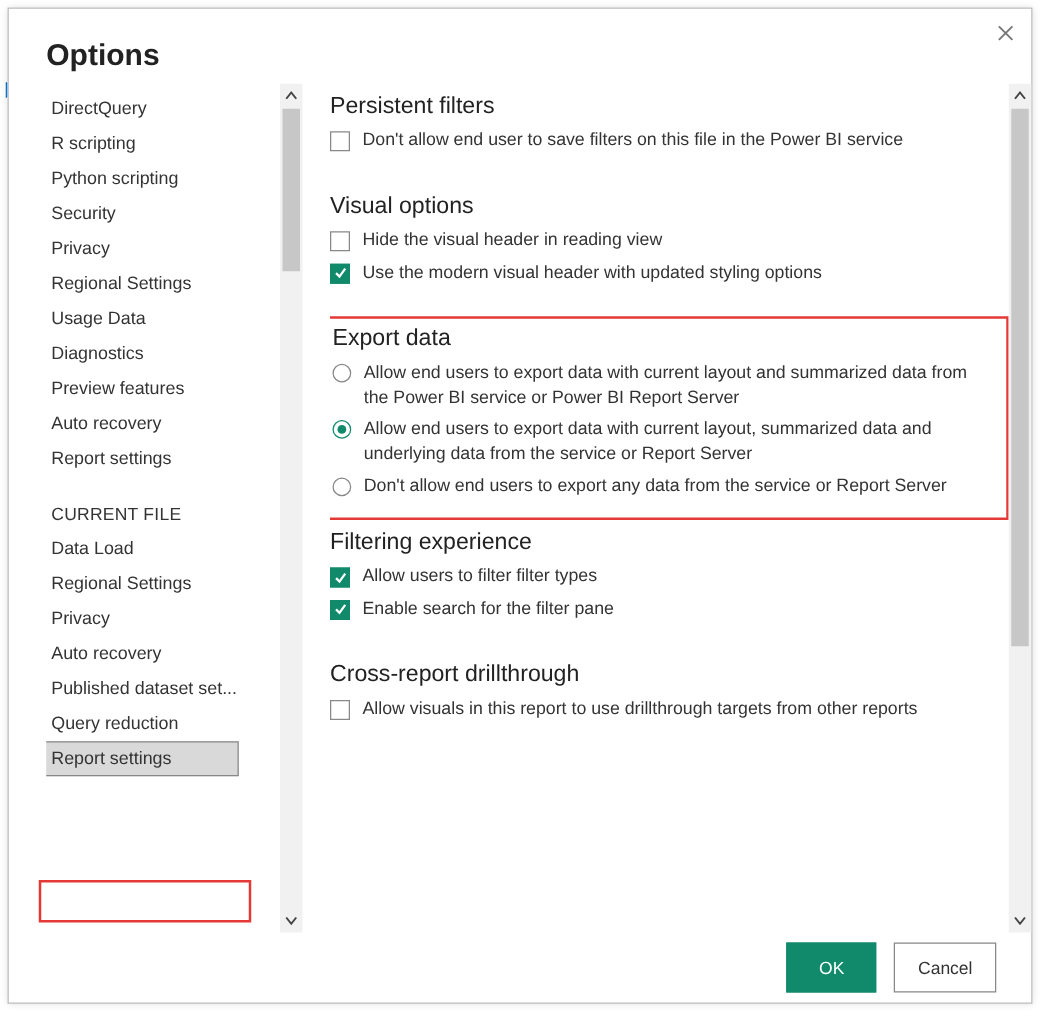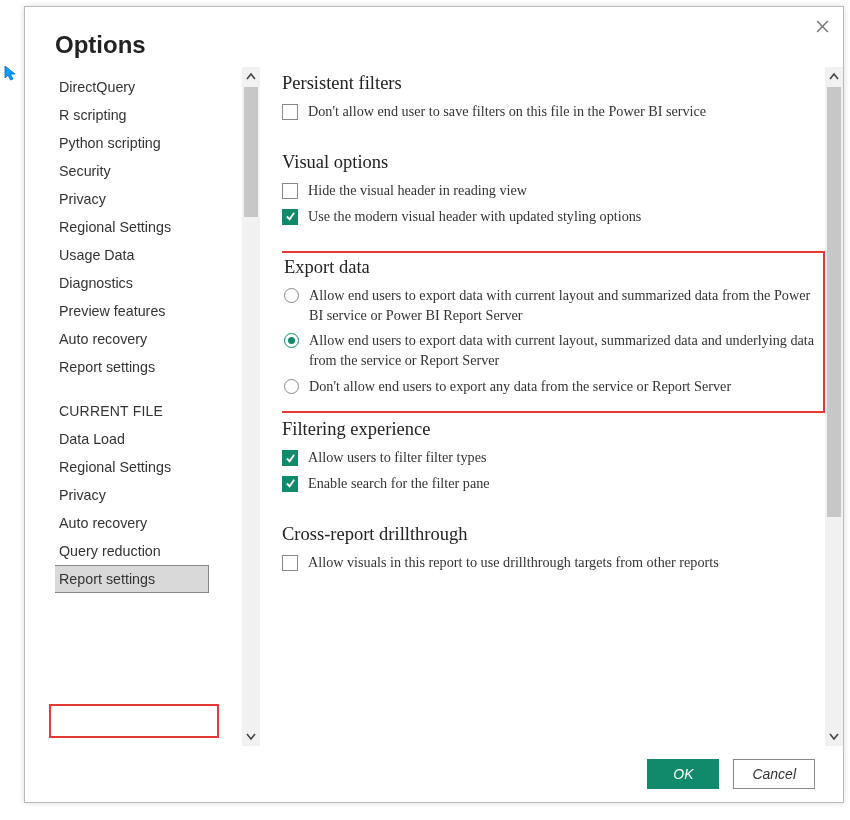--- a/index.html
+++ b/index.html
@@ -8,21 +8,21 @@
     font-family: "Segoe UI", Tahoma, sans-serif;
     font-size: 14px;
     color: #333;
     background: #fff;
     width: 850px;
     height: 820px;
     position: relative;
   }
   .outer {
     position:absolute;
-    left:24px; top:6px;
+    left:6px; top:6px;
     width:820px; height:797px;
     border:1px solid #bbb;
     background:#fff;
     box-shadow: 0 0 6px rgba(0,0,0,.15);
     display:flex;
     flex-direction:column;
   }
   .cursor {
     position:absolute;
     left:4px; top:65px;
@@ -116,21 +116,20 @@
   
   .content-wrap {
     flex:1;
     display:flex;
     padding-left:22px;
     min-width:0;
   }
   .content {
     flex:1;
     overflow:hidden;
-    font-family:Liberation Serif, serif;
   }
   .sec-title {
     font-size:18.5px;
     color:#222;
     margin:6px 0 8px 0;
     font-weight:400;
   }
   .ctl-row {
     display:flex;
     align-items:flex-start;
@@ -184,29 +183,28 @@
   .footer {
     height:56px;
     display:flex;
     justify-content:flex-end;
     align-items:center;
     gap:14px;
     padding-right:28px;
   }
   .btn {
     min-width:72px;
-    height:30px;
+    height:40px;
     border:1px solid #888;
     background:#fff;
     font-size:14px;
     color:#333;
     display:flex;align-items:center;justify-content:center;
     cursor:pointer;
     padding:0 18px;
-    font-style:italic;
   }
   .btn.primary{
     background:#108a6b;
     border-color:#108a6b;
     color:#fff;
   }
 </style>
 </head>
 <body>
 
@@ -239,20 +237,21 @@
         <div class="nav-item">Preview features</div>
         <div class="nav-item">Auto recovery</div>
         <div class="nav-item">Report settings</div>
 
         <div class="nav-section-hdr">CURRENT FILE</div>
 
         <div class="nav-item">Data Load</div>
         <div class="nav-item">Regional Settings</div>
         <div class="nav-item">Privacy</div>
         <div class="nav-item">Auto recovery</div>
+        <div class="nav-item">Published dataset set...</div>
         <div class="nav-item">Query reduction</div>
         <div class="nav-item selected">Report settings</div>
       </div>
       <div class="nav-highlight-red"></div>
       <div class="nav-scrollbar">
         <div class="sb-btn">
           <svg width="10" height="10" viewBox="0 0 10 10">
               <path d="M1 7 L5 2 L9 7" fill="none" stroke="#444" stroke-width="1.6"></path>
             </svg>
         </div>

